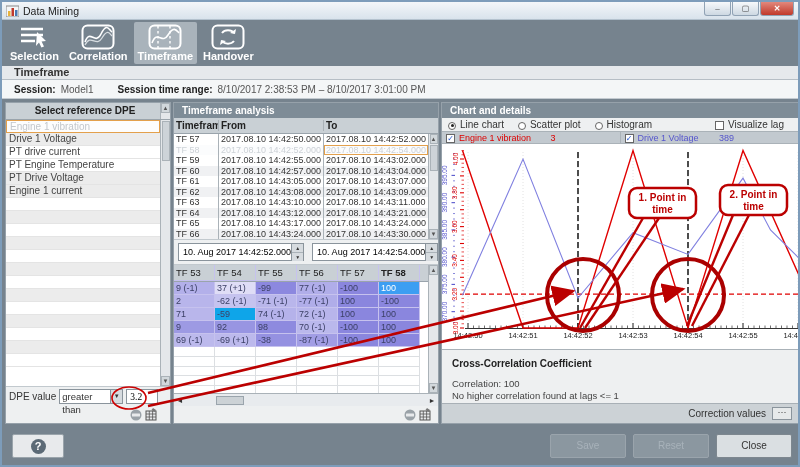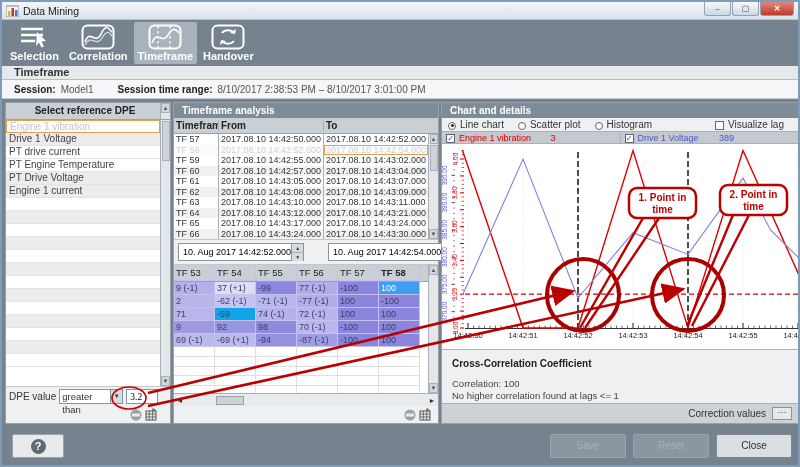--- a/index.html
+++ b/index.html
@@ -44,21 +44,21 @@
   .iconrow { height:17px; flex:none; display:flex; justify-content:flex-end; align-items:center; gap:3px; padding-right:12px; }
   
   .t2 { display:flex; flex:none; }
   .t2 .c0 { width:45px; flex:none; padding-left:2px; overflow:hidden; white-space:nowrap; border-right:1px solid #aab2b8; }
   .t2 .c1 { width:105px; flex:none; padding-left:2px; overflow:hidden; white-space:nowrap; border-right:1px solid #aab2b8; }
   .t2 .c2 { flex:1; padding-left:2px; overflow:hidden; white-space:nowrap; }
   .trow { height:10.5px; font-size:9px; line-height:10px; color:#333; background:#fff; }
   .trow.alt { background:#f0f1f3; }
   .trow.sel { color:#ccd1d6; background:#fbfcfd; }
   .trow.sel .c2 { outline:1px solid #e3a04c; outline-offset:-1px; }
-  .spinrow { height:26px; flex:none; display:flex; align-items:center; gap:24px; padding:0 4px; background:#eef0f1; border-top:1px solid #c2c9ce; border-bottom:1px solid #c2c9ce; }
+  .spinrow { height:26px; flex:none; display:flex; align-items:center; gap:8px; padding:0 4px; background:#eef0f1; border-top:1px solid #c2c9ce; border-bottom:1px solid #c2c9ce; }
   .spinfld { flex:1; height:18px; background:#fff; border:1px solid #8a949c; display:flex; }
   .spinfld .val { flex:1; font-size:9px; line-height:16px; padding-left:4px; white-space:nowrap; overflow:hidden; }
   .spinbtns { width:12px; border-left:1px solid #8a949c; display:flex; flex-direction:column; }
   .spinbtns div { flex:1; background:#d6dbdf; font-size:5px; text-align:center; color:#333; line-height:8px; border-bottom:1px solid #aab2b8; }
   .spinbtns div:last-child { border-bottom:none; }
   
   .mhdr { height:17px; }
   .mhdr .mc { font-weight:bold; font-size:9.5px; line-height:16px; color:#222; font-weight:normal; }
   .mhdr .mc b { font-weight:bold; }
   .mc { width:41px; flex:none; border-right:1px solid #aab2b8; padding-left:2px; overflow:hidden; white-space:nowrap; }
@@ -345,21 +345,21 @@
             <div class="mc" style="background: rgb(157, 154, 227);">9</div>
             <div class="mc" style="background: rgb(152, 149, 226);">92</div>
             <div class="mc" style="background: rgb(142, 138, 223);">98</div>
             <div class="mc" style="background: rgb(186, 184, 236);">70 (-1)</div>
             <div class="mc" style="background: rgb(138, 134, 222);">-100</div>
             <div class="mc" style="background: rgb(138, 134, 222);">100</div>
           </div>
           <div class="mrow">
             <div class="mc" style="background: rgb(188, 185, 236);">69 (-1)</div>
             <div class="mc" style="background: rgb(188, 185, 236);">-69 (+1)</div>
-            <div class="mc" style="background: rgb(149, 145, 225);">-94</div>
+            <div class="mc" style="background: rgb(149, 145, 225);">-38</div>
             <div class="mc" style="background: rgb(161, 157, 228);">-87 (-1)</div>
             <div class="mc" style="background: rgb(138, 134, 222);">-100</div>
             <div class="mc" style="background: rgb(138, 134, 222);">100</div>
           </div>
           <div class="mrow empty">
             <div class="mc"></div>
             <div class="mc"></div>
             <div class="mc"></div>
             <div class="mc"></div>
             <div class="mc"></div>

